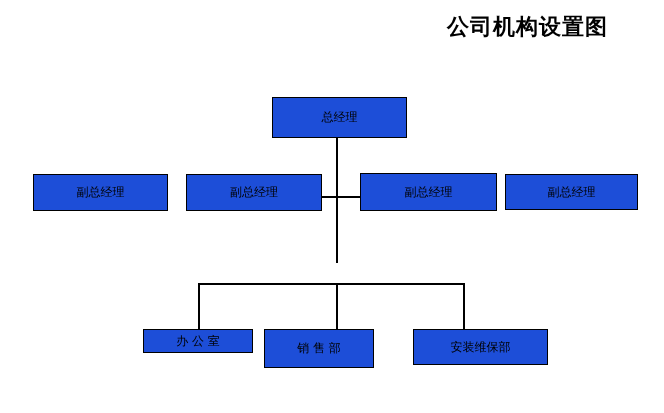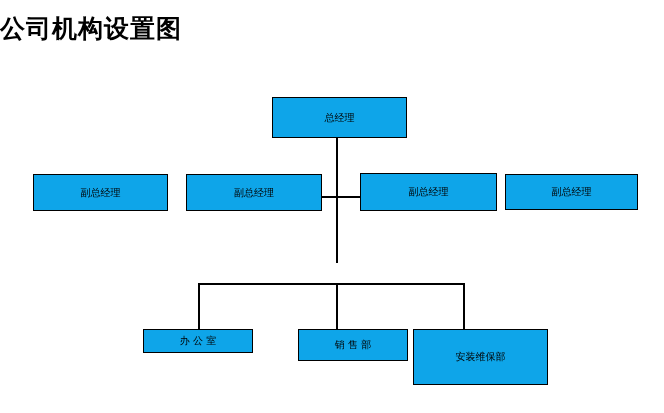--- a/index.html
+++ b/index.html
@@ -6,32 +6,32 @@
   body {
     width: 664px; height: 413px;
     position: relative; overflow: hidden;
     background: #ffffff;
     color: #000000;
     font-family: "DejaVu Serif", "Liberation Serif", serif;
   }
   .title {
     position: absolute;
     top: 12px; left: 0; width: 608px;
-    text-align: left;
-    font-size: 25px; font-weight: bold;
+    text-align: right;
+    font-size: 22px; font-weight: bold;
     letter-spacing: 1px;
     white-space: nowrap;
   }
   .node {
     position: absolute;
     box-sizing: border-box;
     border: 1.5px solid #000000;
-    background: #0ea5e9;
+    background: #1d4ed8;
     display: flex; align-items: center; justify-content: center;
-    font-size: 10px;
+    font-size: 12px;
     white-space: pre;
   }
   .line {
     position: absolute;
     background: #000000;
   }
 </style>
 </head>
 <body>
 
@@ -48,14 +48,14 @@
 <div class="node" style="left:360px; top:173px; width:137px; height:38px;">副总经理</div>
 <div class="node" style="left:505px; top:174px; width:133px; height:36px;">副总经理</div>
 
 <div class="line" style="left:198px; top:283px; width:267px; height:2px;"></div>
 
 <div class="line" style="left:198px; top:283px; width:2px; height:46px;"></div>
 <div class="line" style="left:336px; top:285px; width:2px; height:44px;"></div>
 <div class="line" style="left:463px; top:283px; width:2px; height:46px;"></div>
 
 <div class="node" style="left:143px; top:329px; width:110px; height:24px;">办 公 室</div>
-<div class="node" style="left:298px; top:329px; width:110px; height:32px;">销 售 部</div>
-<div class="node" style="left:413px; top:329px; width:135px; height:56px;">安装维保部</div>
+<div class="node" style="left:264px; top:329px; width:110px; height:39px;">销 售 部</div>
+<div class="node" style="left:413px; top:329px; width:135px; height:36px;">安装维保部</div>
 
 </body></html>

